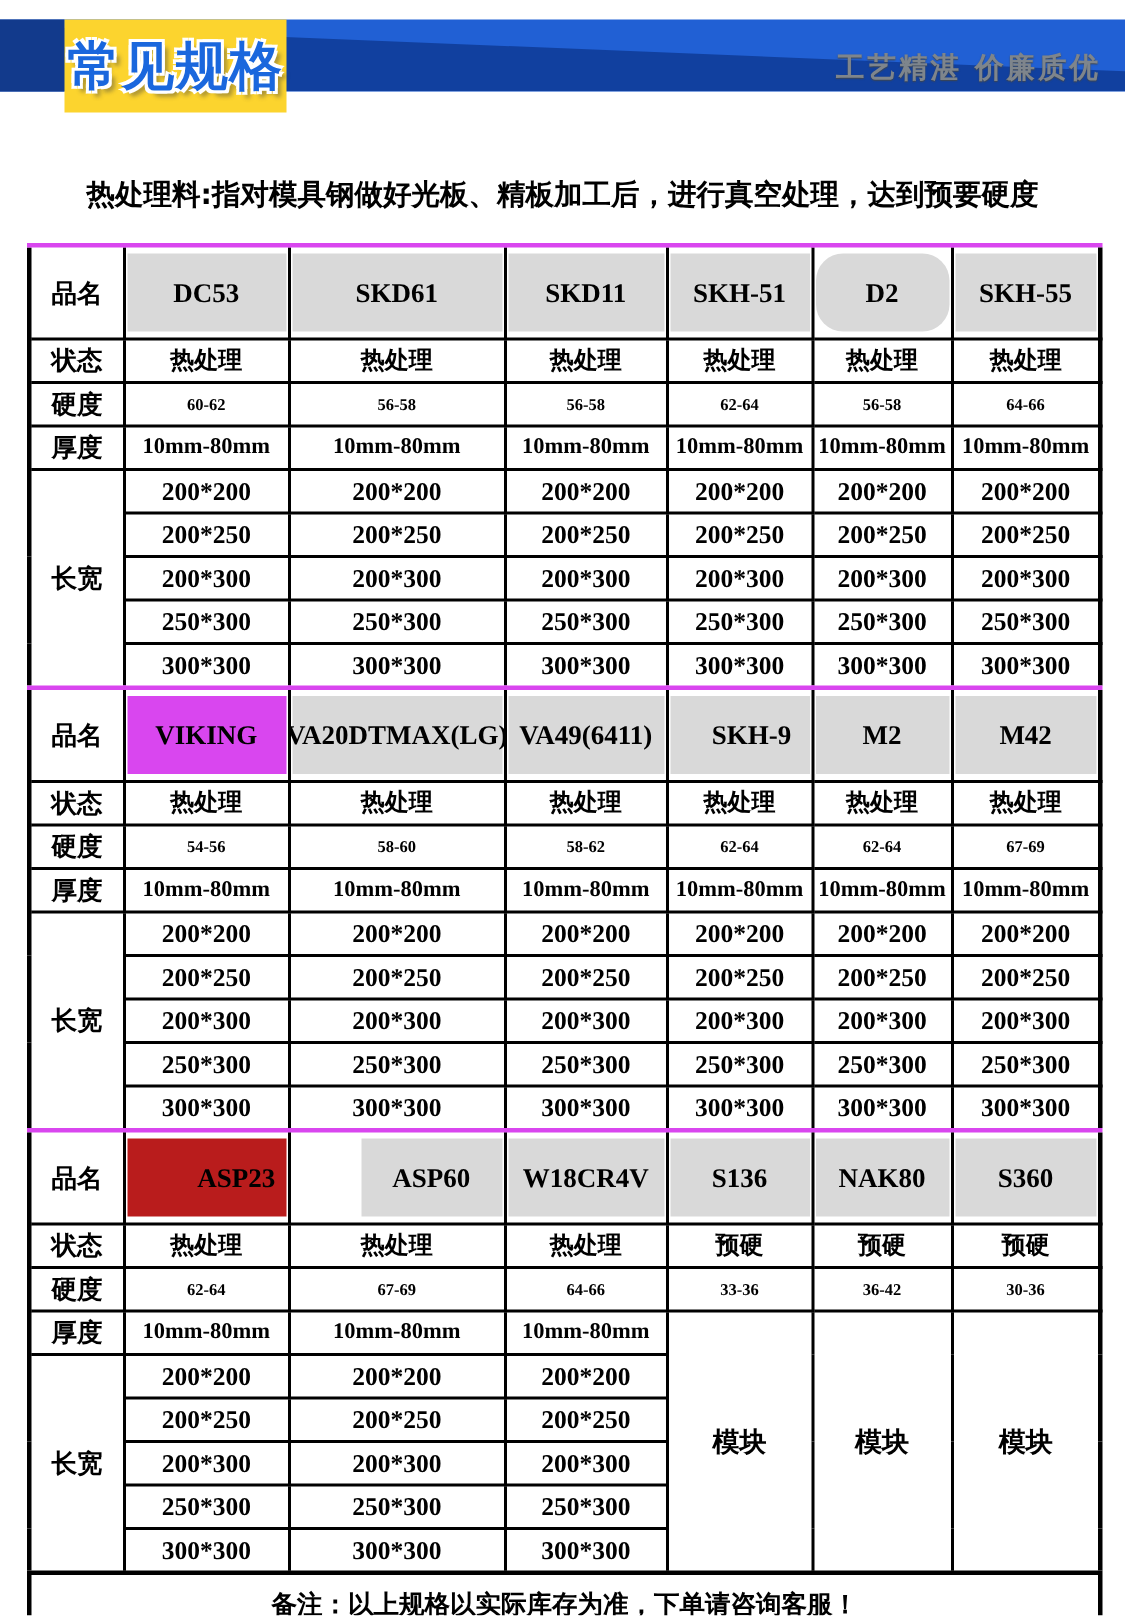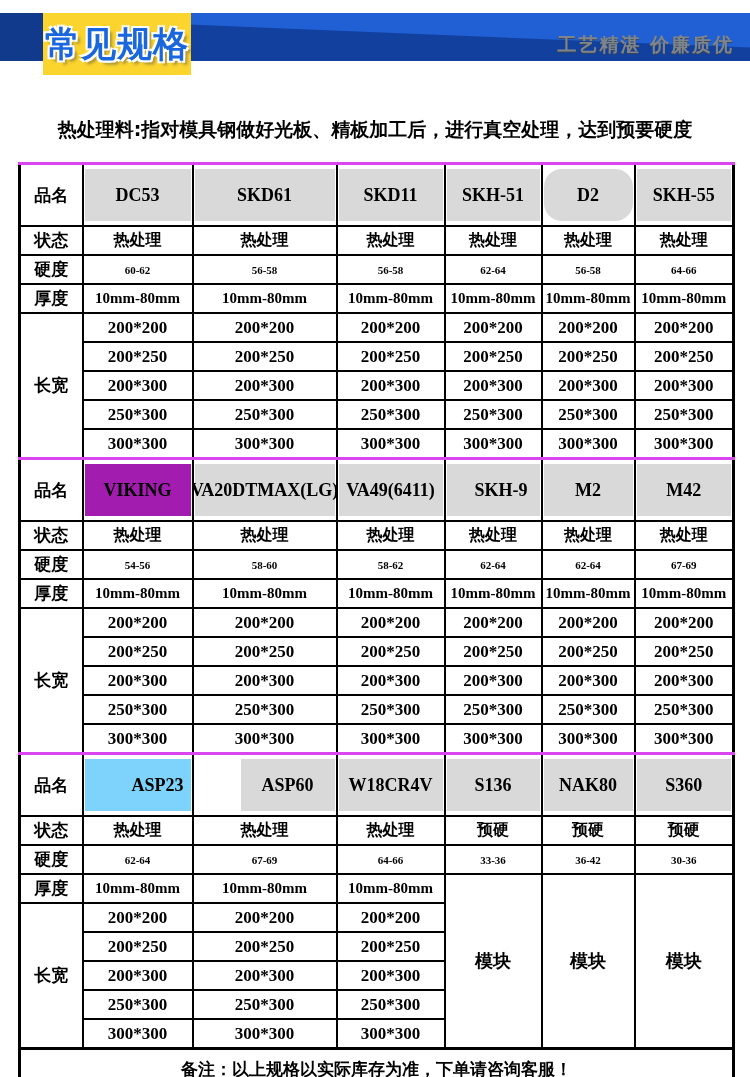--- a/index.html
+++ b/index.html
@@ -182,21 +182,21 @@
           <td class="size-cell">300*300</td>
           <td class="size-cell">300*300</td>
           <td class="size-cell">300*300</td>
           <td class="size-cell">300*300</td>
         </tr>
       </tbody>
       <tbody class="section">
         <tr class="name-row">
           <td class="row-label">品名</td>
           <td class="name-cell">
-            <div class="name-box" style="background: #a21caf;">VIKING</div>
+            <div class="name-box" style="background: #d946ef;">VIKING</div>
           </td>
           <td class="name-cell">
             <div class="name-box" style="background: rgb(217, 217, 217);">VA20DTMAX(LG)</div>
           </td>
           <td class="name-cell">
             <div class="name-box" style="background: rgb(217, 217, 217);">VA49(6411)</div>
           </td>
           <td class="name-cell">
             <div class="name-box" style="background: rgb(217, 217, 217); padding-left: 16px;">SKH-9</div>
           </td>
@@ -273,21 +273,21 @@
           <td class="size-cell">300*300</td>
           <td class="size-cell">300*300</td>
           <td class="size-cell">300*300</td>
           <td class="size-cell">300*300</td>
         </tr>
       </tbody>
       <tbody class="section">
         <tr class="name-row">
           <td class="row-label">品名</td>
           <td class="name-cell">
-            <div class="name-box" style="background: #7dd3fc; padding-left: 40px;">ASP23</div>
+            <div class="name-box" style="background: #b91c1c; padding-left: 40px;">ASP23</div>
           </td>
           <td class="name-cell">
             <div class="name-box" style="background: rgb(217, 217, 217); margin-left: 47px;">ASP60</div>
           </td>
           <td class="name-cell">
             <div class="name-box" style="background: rgb(217, 217, 217);">W18CR4V</div>
           </td>
           <td class="name-cell">
             <div class="name-box" style="background: rgb(217, 217, 217);">S136</div>
           </td>

